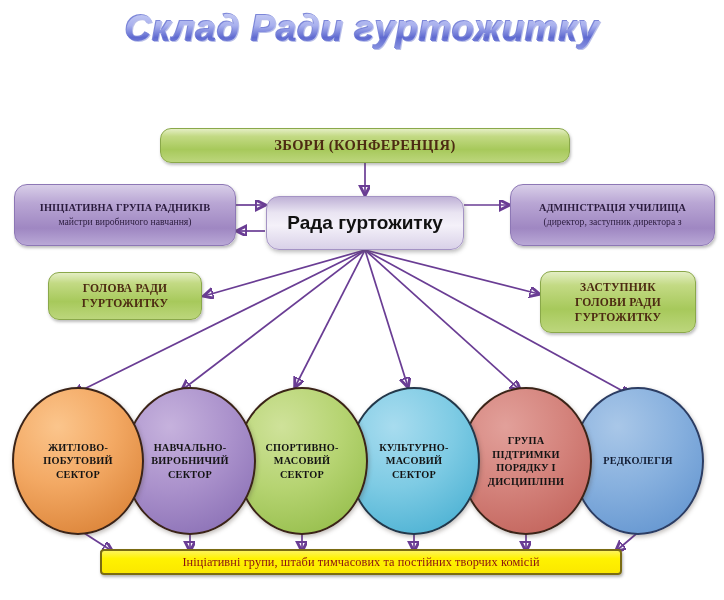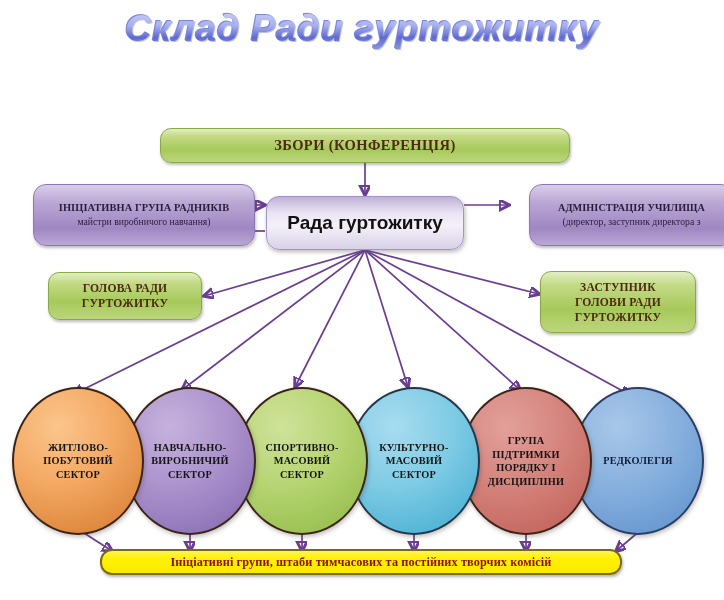--- a/index.html
+++ b/index.html
@@ -34,35 +34,34 @@
     background:linear-gradient(180deg,#e4eec4 0%,#c3da84 22%,#a7c95b 62%,#bcd67c 100%);
     box-shadow:1px 2px 3px rgba(90,90,90,.40);
     color:#4d2b12;font-weight:bold;
   }
   
   .purple{
     border:1px solid #8d77b5;border-radius:13px;
     background:linear-gradient(180deg,#d8cee8 0%,#b9a6d4 30%,#9f87c2 72%,#b9a8d6 100%);
     box-shadow:1px 2px 3px rgba(90,90,90,.40);
     color:#2a1b3d;
-    margin-left:19px;
   }
   
   .pale{
     border:1px solid #a493c4;border-radius:13px;
     background:linear-gradient(180deg,#bfb1d6 0%,#e9e4f2 30%,#f4f1f9 55%,#d9d1e8 100%);
     box-shadow:1px 2px 4px rgba(90,90,90,.42);
     color:#111111;
   }
   
   .yellow{
-    border:2px solid #7a6b12;border-radius:12px;
+    border:2px solid #7a6b12;border-radius:4px;
     background:linear-gradient(180deg,#fdf35a 0%,#fff200 35%,#fbe800 100%);
     box-shadow:1px 2px 3px rgba(90,90,90,.45);
-    color:#8a1111;font-weight:bold;
+    color:#8a1111;font-weight:normal;
   }
 
   
   #n-zbory{left:160px;top:128px;width:410px;height:35px;font-size:14.5px;letter-spacing:.4px;}
   #n-initgroup{left:14px;top:184px;width:222px;height:62px;line-height:14px;}
   #n-initgroup .hd{font-size:10.4px;font-weight:bold;letter-spacing:.1px;display:block;}
   #n-initgroup .sb{font-size:9.7px;display:block;}
   #n-rada{left:266px;top:196px;width:198px;height:54px;
           font-family:"Liberation Sans",sans-serif;font-size:19px;font-weight:bold;}
   #n-admin{left:510px;top:184px;width:205px;height:62px;line-height:14px;}

